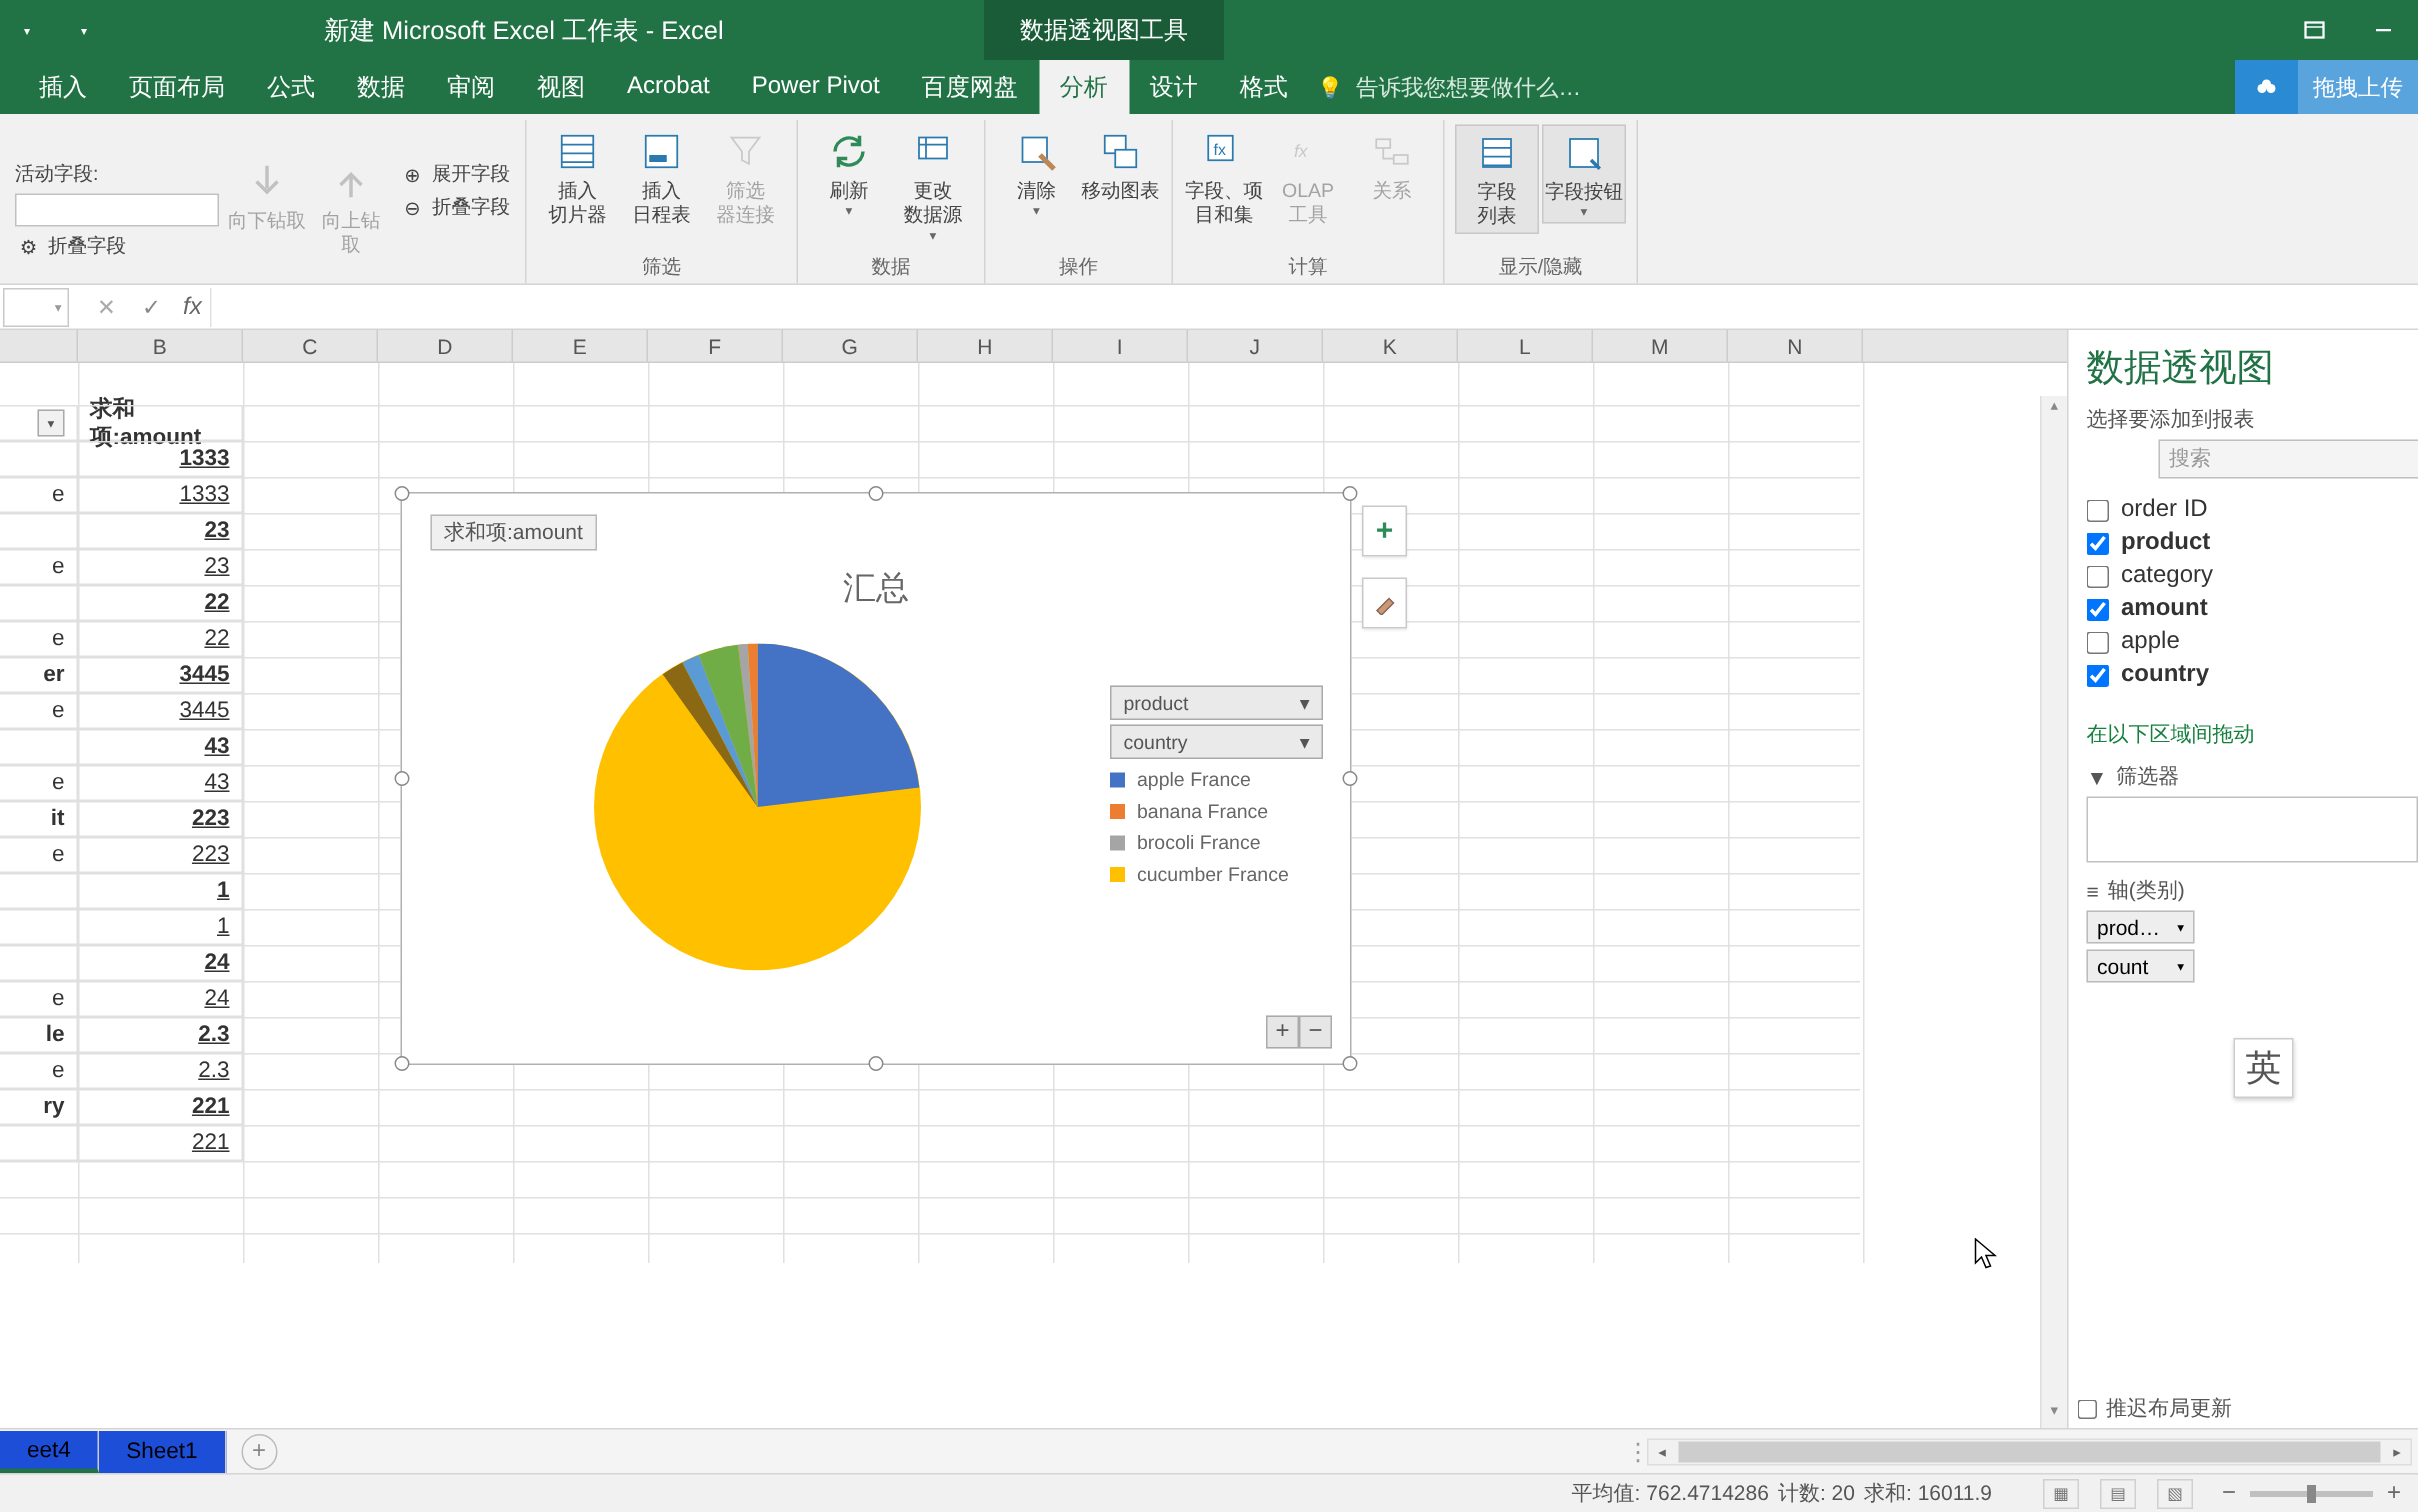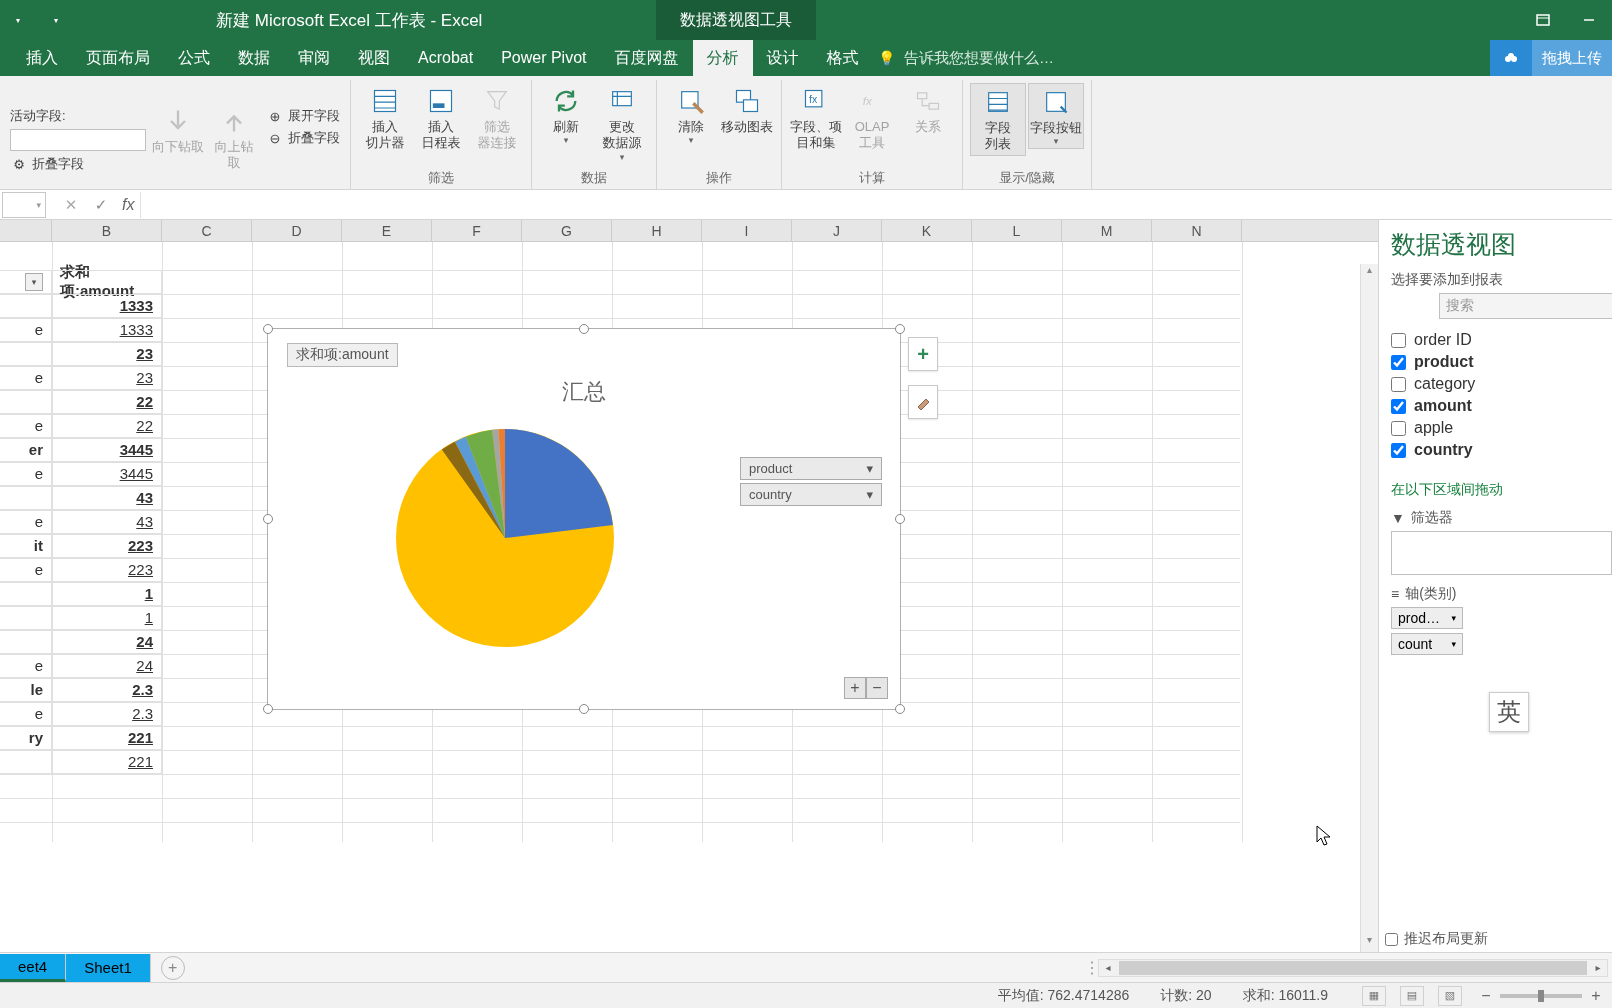--- a/index.html
+++ b/index.html
@@ -89,31 +89,31 @@
 .fld.checked { font-weight:700; }
 .areas-lbl { font-size:14px; color:#15803d; margin-top:22px; }
 .areabox-lbl { display:flex; align-items:center; font-size:14px; color:#555; margin-top:10px; gap:6px; }
 .areabox { border:1px solid #c0c0c0; height:44px; background:#fff; margin-top:4px; }
 .fld-chip { background:#eee; border:1px solid #bbb; font-size:14px; padding:2px 6px; display:inline-flex; align-items:center; justify-content:space-between; width:72px; cursor:pointer; }
 .ime-float { position:absolute; left:110px; top:472px; width:40px; height:40px; background:#fff; border:1px solid #ccc; display:flex; align-items:center; justify-content:center; font-size:24px; color:#555; box-shadow:0 1px 3px rgba(0,0,0,0.2); }
 .defer-wrap { position:absolute; bottom:4px; left:6px; display:flex; align-items:center; font-size:14px; color:#555; gap:6px; }
 
 
 .sheettabs { height: 30px; border-top: 1px solid #d4d4d4; background: #f4f4f4; display: flex; align-items: center; }
-.stab { padding: 0 18px; height: 28px; display:flex; align-items:center; border-right:1px solid #ccc; background:#0ea5e9; font-size:15px; cursor:pointer; }
+.stab { padding: 0 18px; height: 28px; display:flex; align-items:center; border-right:1px solid #ccc; background:#1d4ed8; font-size:15px; cursor:pointer; }
 .stab.active { border-bottom: 3px solid #217346; font-weight: 500; }
 .addsheet { width:24px; height:24px; border:1px solid #bbb; border-radius:50%; display:flex; align-items:center; justify-content:center; margin-left:10px; cursor:pointer; color:#888; }
 .hscroll { flex:1; display:flex; justify-content:flex-end; align-items:center; padding-right:4px; }
 .hscroll .bar { flex:1; max-width:510px; height:18px; background:#f1f1f1; border:1px solid #ddd; display:flex; align-items:center; }
 .hscroll .arrow { width:18px; height:18px; display:flex; align-items:center; justify-content:center; font-size:10px; color:#666; cursor:pointer; }
 .hscroll .thumb { flex:1; background:#cdcdcd; height:14px; margin:0 2px; }
 
 
 .statusbar { height: 26px; background: #f1f1f1; border-top: 1px solid #d4d4d4; display: flex; align-items: center; justify-content: flex-end; padding: 0 6px; font-size: 14px; color: #555; gap: 14px; }
-.statusbar .stats { display:flex; gap:31px; margin-right:20px; }
+.statusbar .stats { display:flex; gap:6px; margin-right:20px; }
 .viewbtn { width:24px; height:20px; border:1px solid #d0d0d0; display:flex; align-items:center; justify-content:center; cursor:pointer; font-size:11px; color:#777; }
 .zoom { display:flex; align-items:center; gap:4px; }
 .zoom .track { width:82px; height:4px; background:#c0c0c0; position:relative; cursor:pointer; }
 .zoom .thumb { position:absolute; left:38px; top:-4px; width:6px; height:12px; background:#888; }
 .zbtn { width:20px; text-align:center; font-size:16px; color:#666; cursor:pointer; }
 
 svg.i { width: 28px; height: 28px; }
 svg.s { width: 16px; height: 16px; }
 </style>
 </head>
@@ -502,20 +502,38 @@
 
         <div class="legend">
           <div class="filterbtn">
               <span>product</span>
               <span>▾</span>
             </div>
           <div class="filterbtn">
               <span>country</span>
               <span>▾</span>
             </div>
+          <div id="legenditems">
+              <div class="item">
+                <span class="sw" style="background:#4472C4"></span>
+                <span>apple France</span>
+              </div>
+              <div class="item">
+                <span class="sw" style="background:#ED7D31"></span>
+                <span>banana France</span>
+              </div>
+              <div class="item">
+                <span class="sw" style="background:#A5A5A5"></span>
+                <span>brocoli France</span>
+              </div>
+              <div class="item">
+                <span class="sw" style="background:#FFC000"></span>
+                <span>cucumber France</span>
+              </div>
+            </div>
         </div>
 
         <div class="chart-side">
           <div class="side-btn" style="color:#2e8b57;font-size:20px;font-weight:bold">+</div>
           <div class="side-btn">
               <svg class="s" viewBox="0 0 16 16">
                 <path d="M3 13l8-8 3 3-8 8z" fill="#c97" stroke="#865"></path>
               </svg>
             </div>
         </div>

